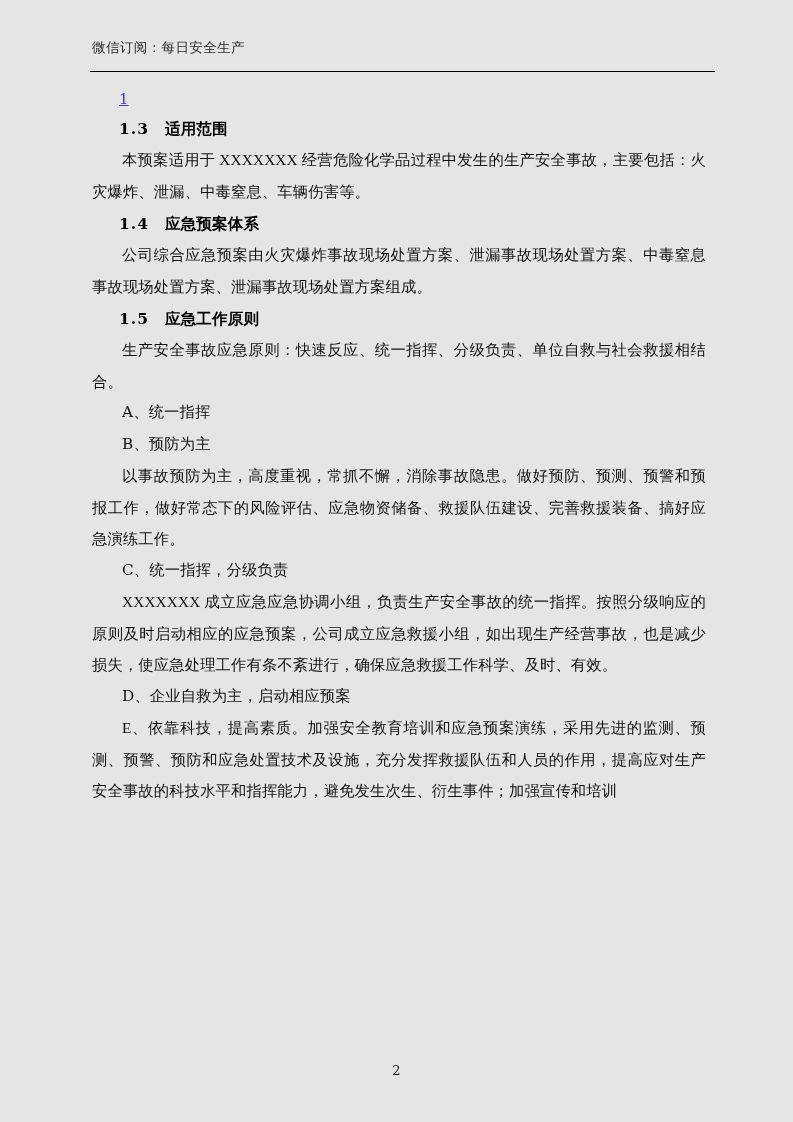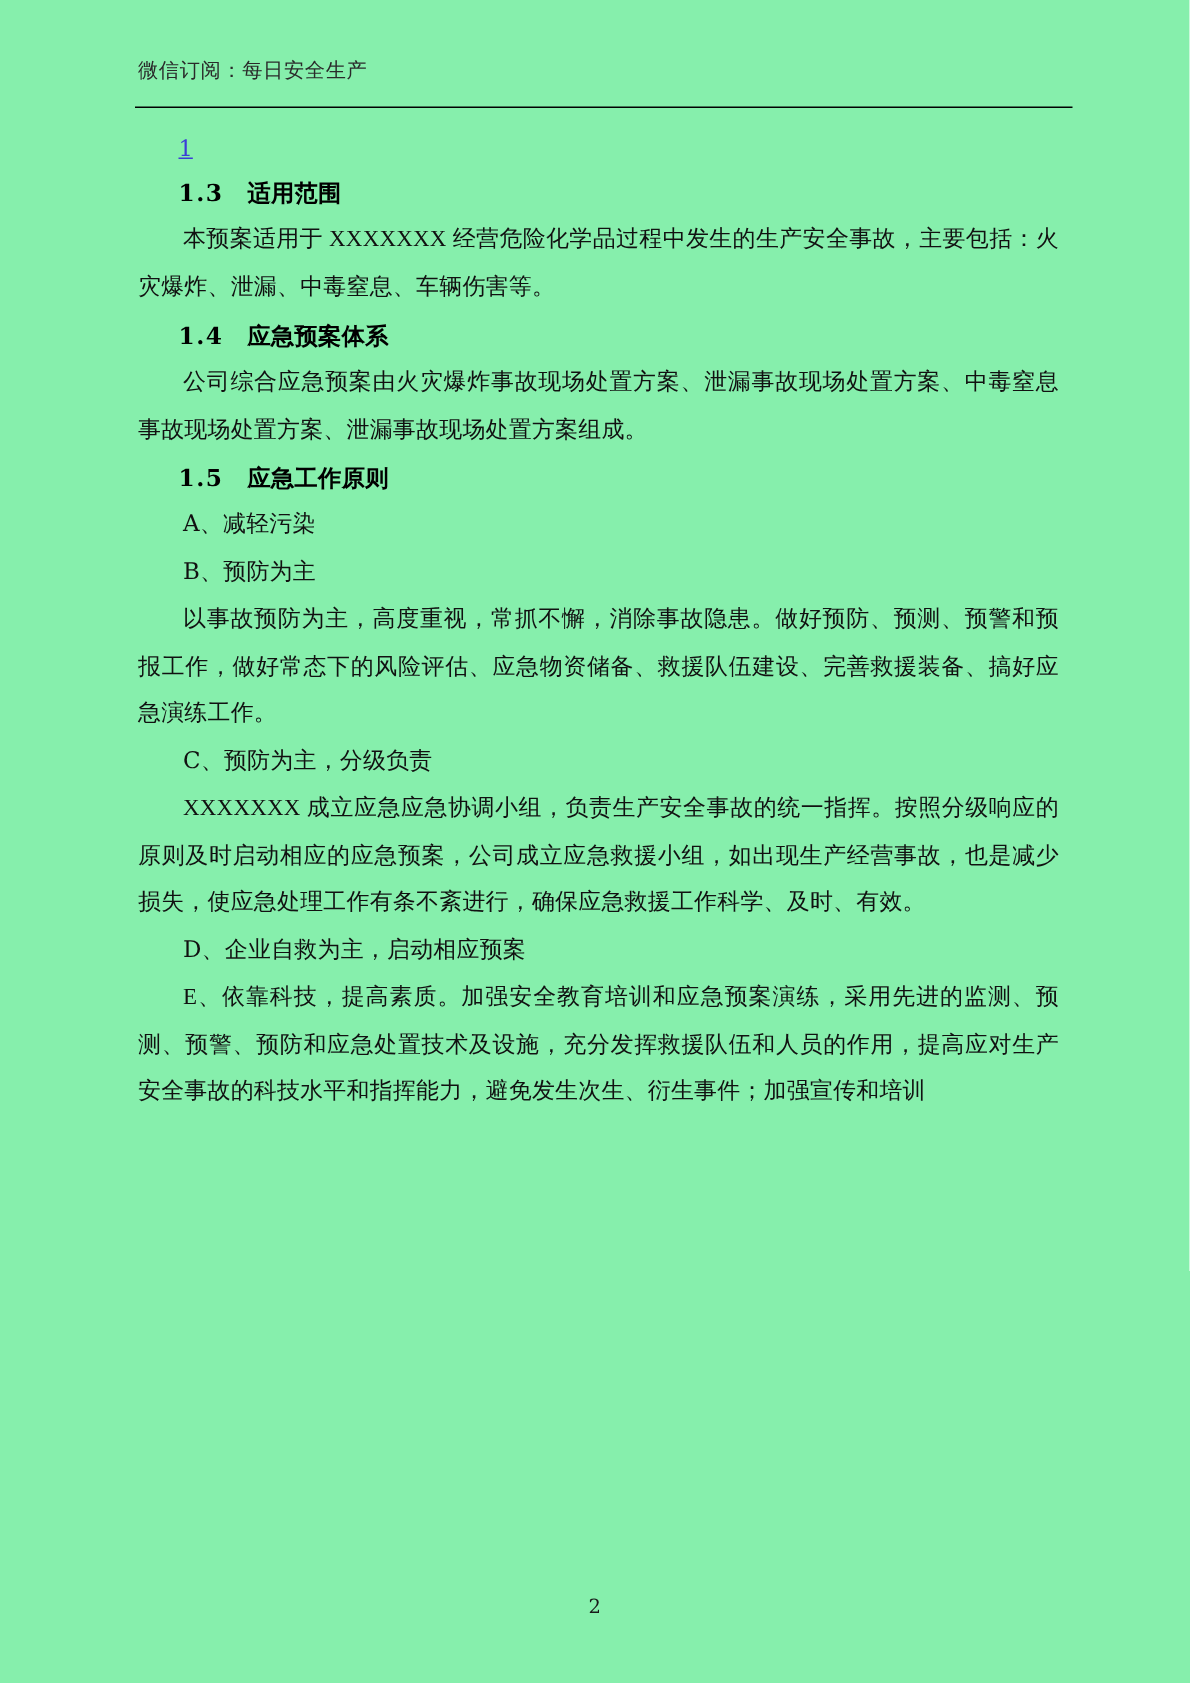--- a/index.html
+++ b/index.html
@@ -8,21 +8,21 @@
     background: #ffffff;
   }
   body {
     font-family: "DejaVu Serif", "Liberation Serif", serif;
     color: #000000;
   }
   .page {
     position: relative;
     width: 793px;
     height: 1122px;
-    background: #86efac;
+    background: #e5e5e5;
     overflow: hidden;
     box-sizing: border-box;
     padding-left: 48px;
   }
 
   
   .header-zone {
     position: absolute;
     left: 0;
     top: 0;
@@ -147,27 +147,28 @@
     <p class="para">本预案适用于 XXXXXXX 经营危险化学品过程中发生的生产安全事故，主要包括：火灾爆炸、泄漏、中毒窒息、车辆伤害等。</p>
 
     <h2 class="sec-heading">
       <span class="num">1.4</span><span class="gap"></span><span>应急预案体系</span>
     </h2>
     <p class="para">公司综合应急预案由火灾爆炸事故现场处置方案、泄漏事故现场处置方案、中毒窒息事故现场处置方案、泄漏事故现场处置方案组成。</p>
 
     <h2 class="sec-heading">
       <span class="num">1.5</span><span class="gap"></span><span>应急工作原则</span>
     </h2>
+    <p class="para">生产安全事故应急原则：快速反应、统一指挥、分级负责、单位自救与社会救援相结合。</p>
 
-    <p class="sub-label">A、减轻污染</p>
+    <p class="sub-label">A、统一指挥</p>
 
     <p class="sub-label">B、预防为主</p>
     <p class="para">以事故预防为主，高度重视，常抓不懈，消除事故隐患。做好预防、预测、预警和预报工作，做好常态下的风险评估、应急物资储备、救援队伍建设、完善救援装备、搞好应急演练工作。</p>
 
-    <p class="sub-label">C、预防为主，分级负责</p>
+    <p class="sub-label">C、统一指挥，分级负责</p>
     <p class="para">XXXXXXX 成立应急应急协调小组，负责生产安全事故的统一指挥。按照分级响应的原则及时启动相应的应急预案，公司成立应急救援小组，如出现生产经营事故，也是减少损失，使应急处理工作有条不紊进行，确保应急救援工作科学、及时、有效。</p>
 
     <p class="sub-label">D、企业自救为主，启动相应预案</p>
 
     <p class="para">E、依靠科技，提高素质。加强安全教育培训和应急预案演练，采用先进的监测、预测、预警、预防和应急处置技术及设施，充分发挥救援队伍和人员的作用，提高应对生产安全事故的科技水平和指挥能力，避免发生次生、衍生事件；加强宣传和培训</p>
 
   </div>
 
   <div class="footer-zone">
     <span class="page-number">2</span>

